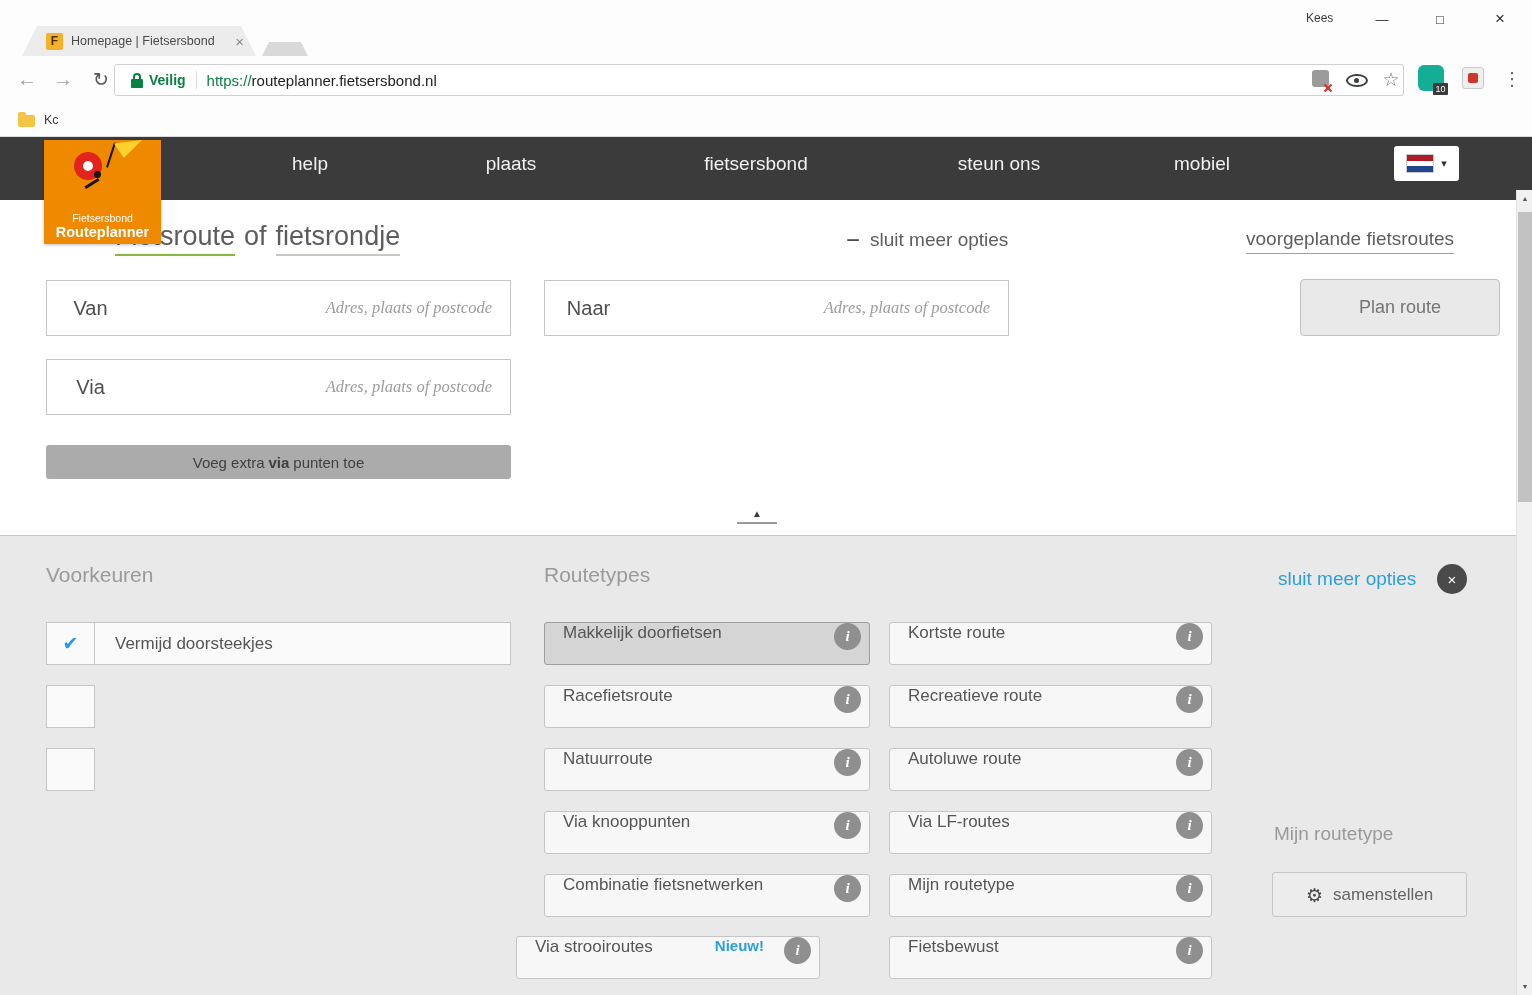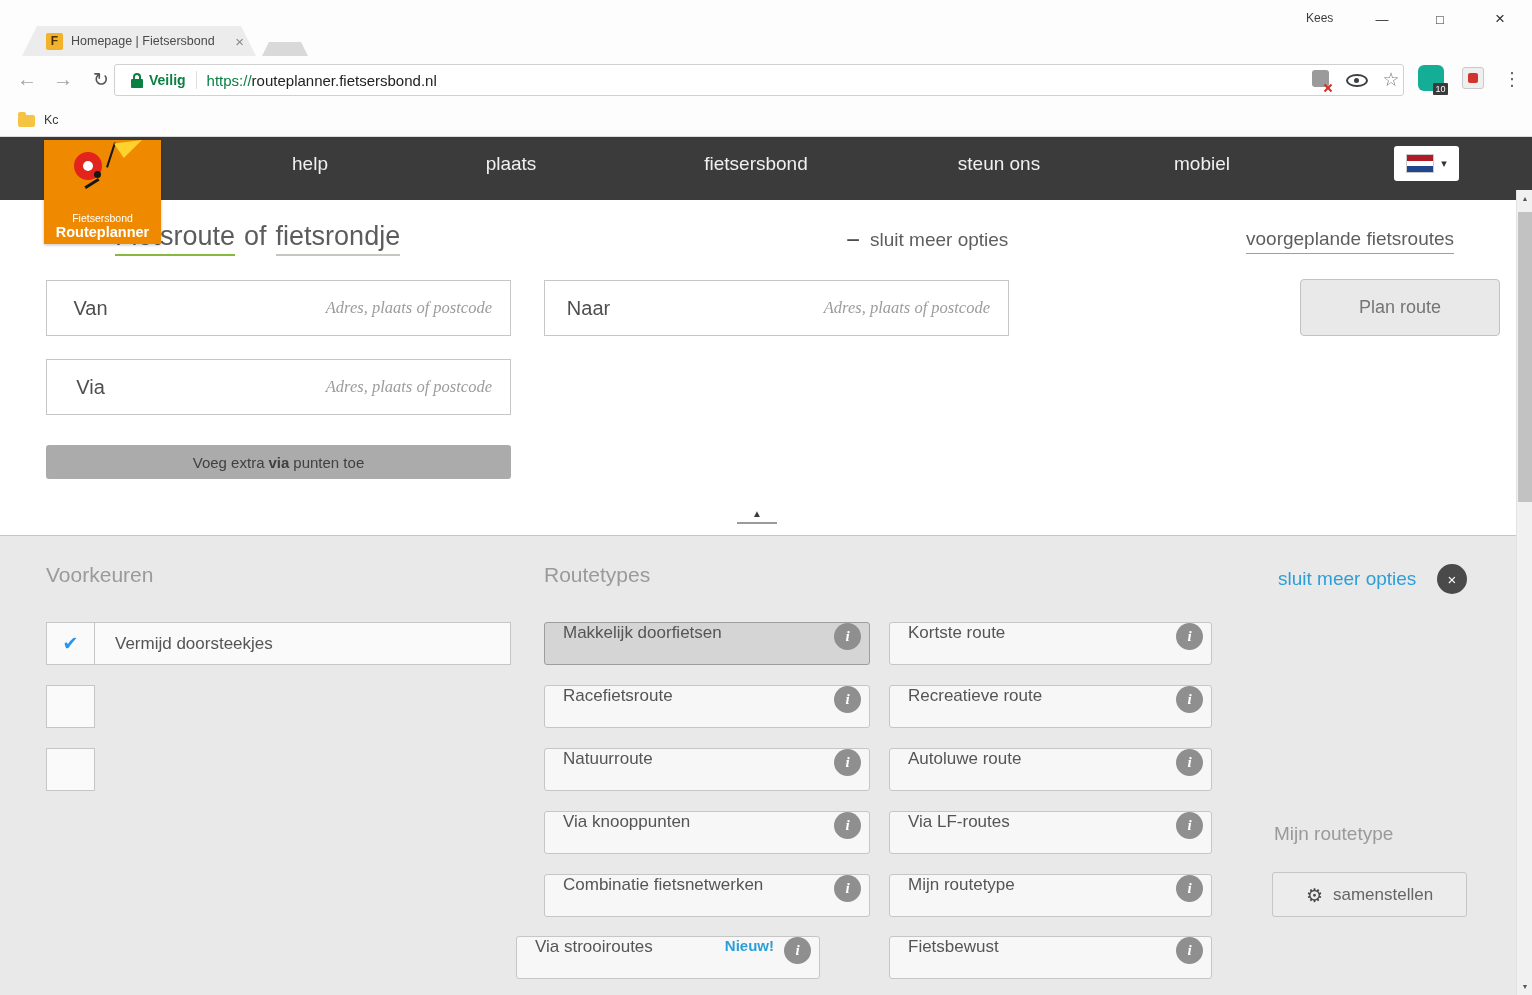--- a/index.html
+++ b/index.html
@@ -120,21 +120,21 @@
   .t-routetypes{left:544px;top:27px}
   .pref-row{position:absolute;left:46px;width:465px;height:43px;display:flex}
   .chk{width:49px;height:43px;background:#fafafa;border:1px solid #c6c6c6;display:flex;align-items:center;
        justify-content:center;color:#2196f3;font-size:19px;cursor:pointer}
   .pref-lbl{flex:1;height:43px;background:#fafafa;border:1px solid #c6c6c6;margin-left:-1px;display:flex;
             align-items:center;padding-left:20px;font-size:17px;color:#555;cursor:pointer}
   .rt-btn{position:absolute;height:43px;background:#f7f7f7;border:1px solid #c6c6c6;border-radius:3px;display:flex;
           align-items:flex-start;padding:0 8px 0 18px;font-size:17px;color:#555;cursor:pointer}
   .rt-btn.selected{background:#d5d5d5;border-color:#9e9e9e}
   .rt-lbl{flex:1;white-space:nowrap;overflow:hidden}
-  .rt-badge{color:#2d9fd8;font-weight:bold;font-size:15px;margin-right:10px}
+  .rt-badge{color:#2d9fd8;font-weight:bold;font-size:15px;margin-right:20px}
   .info-icon{width:27px;height:27px;border-radius:50%;background:#8f8f8f;color:#fff;display:flex;align-items:center;
              justify-content:center;font-family:"Liberation Serif","DejaVu Serif",serif;font-style:italic;
              font-weight:bold;font-size:15px;flex:0 0 auto;cursor:pointer}
   .close-opts{position:absolute;left:1278px;top:32px;font-size:19px;color:#2d9fd8;cursor:pointer}
   .close-circle{position:absolute;left:1437px;top:28px;width:30px;height:30px;border-radius:50%;background:#4a4a4a;
                 color:#fff;display:flex;align-items:center;justify-content:center;font-size:15px;cursor:pointer}
   .t-mijn{position:absolute;left:1274px;top:287px;font-size:19px;color:#9a9a9a}
   .compose-btn{position:absolute;left:1272px;top:336px;width:195px;height:45px;background:#ececec;border:1px solid #c6c6c6;
                border-radius:3px;display:flex;align-items:center;justify-content:center;gap:10px;font-size:17px;color:#666;cursor:pointer}
   .gear-icon{font-size:19px;color:#4a4a4a;font-family:"DejaVu Sans",sans-serif}

